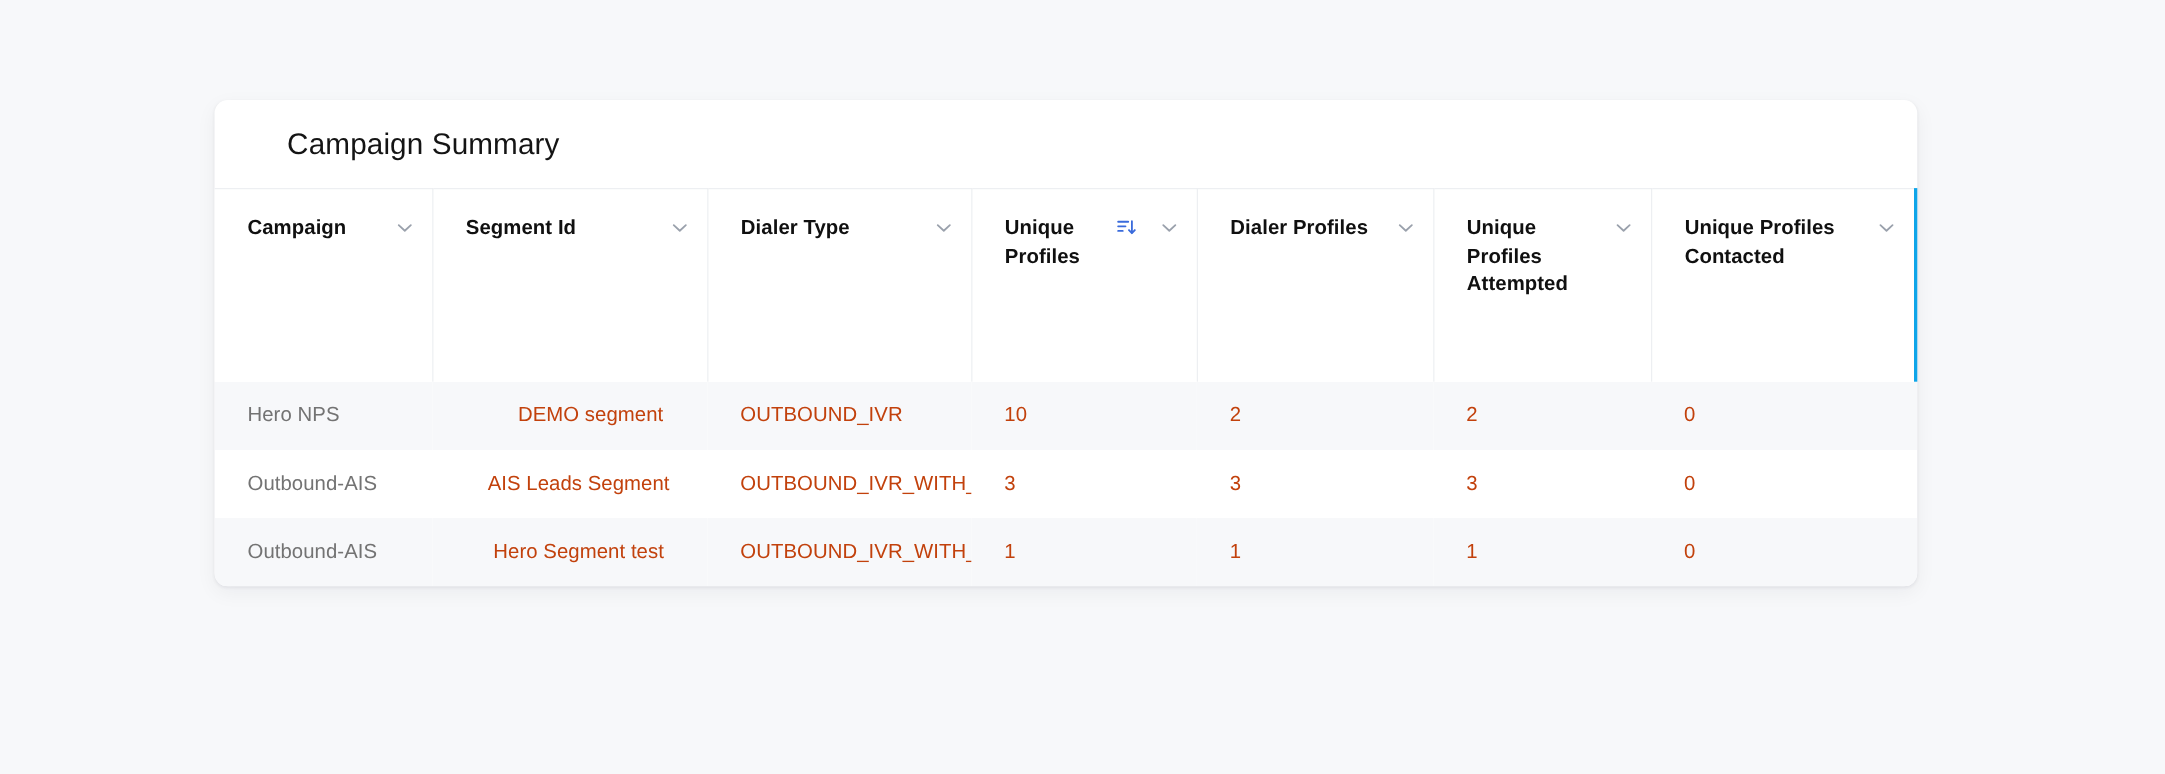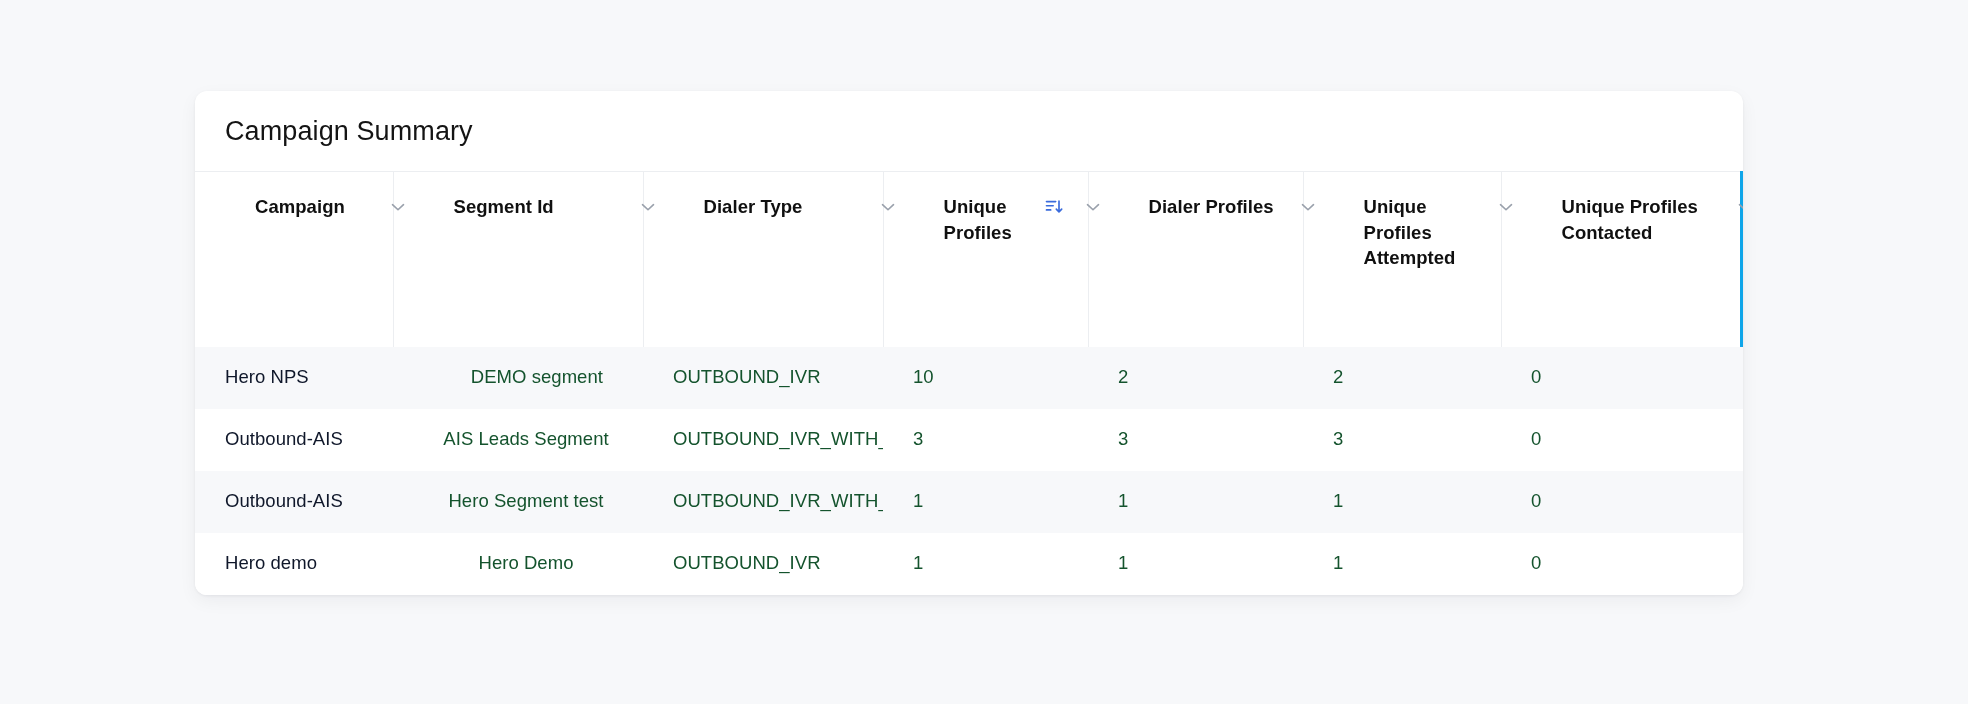--- a/index.html
+++ b/index.html
@@ -33,20 +33,21 @@
                 0 6px 18px rgba(16,24,40,0.05);
     overflow: hidden;
   }
 
   .card-header {
     height: 80px;
     display: flex;
     align-items: center;
     padding: 0 0 0 30px;
     box-sizing: border-box;
+    margin-left: 36px;
   }
   .card-title {
     font-size: 27px;
     font-weight: 400;
     color: #141414;
     letter-spacing: 0.1px;
     line-height: 1.2;
   }
 
   
@@ -69,21 +70,20 @@
   .thead-row th:last-child {
     border-right: 6px solid #0ea5e9;
   }
 
   .th-inner {
     display: flex;
     align-items: flex-start;
     justify-content: space-between;
     gap: 8px;
     width: 100%;
-    margin-left: 30px;
   }
   .th-label {
     font-size: 18.5px;
     font-weight: 700;
     color: #101010;
     line-height: 1.38;
     letter-spacing: 0.05px;
     word-break: normal;
     flex: 1 1 auto;
   }
@@ -96,34 +96,34 @@
   }
 
   .sort-icon { display: block; }
   .chev-icon { display: block; }
 
   
   .tbody-row td {
     padding: 0 14px 0 30px;
     height: 62px;
     font-size: 18.5px;
-    color: #14532d;
+    color: #c2410c;
     line-height: 1.2;
     vertical-align: middle;
     white-space: nowrap;
     overflow: hidden;
     box-sizing: border-box;
     letter-spacing: 0.05px;
   }
   .tbody-row.odd td { background: #f7f8fa; }
   .tbody-row.even td { background: #ffffff; }
 
   td.col-campaign { color: #3a6bdc; }
   .cell-link {
-    color: #0f172a;
+    color: #737373;
     text-decoration: none;
     cursor: pointer;
   }
   td.col-segment { text-align: center; }
   td.col-segment.indent-right { text-align: right; padding-right: 40px; }
 
   
   col.c-campaign { width: 198px; }
   col.c-segment  { width: 250px; }
   col.c-dialer   { width: 240px; }
@@ -282,27 +282,18 @@
         <tr class="tbody-row odd">
           <td class="col-campaign"><a class="cell-link">Outbound-AIS</a></td>
           <td class="col-segment">Hero Segment test</td>
           <td class="col-dialer">OUTBOUND_IVR_WITH_AGENT</td>
           <td class="col-total">1</td>
           <td class="col-uniq">1</td>
           <td class="col-attempt">1</td>
           <td class="col-contact">0</td>
         </tr>
 
-        <tr class="tbody-row even">
-          <td class="col-campaign"><a class="cell-link">Hero demo</a></td>
-          <td class="col-segment">Hero Demo</td>
-          <td class="col-dialer">OUTBOUND_IVR</td>
-          <td class="col-total">1</td>
-          <td class="col-uniq">1</td>
-          <td class="col-attempt">1</td>
-          <td class="col-contact">0</td>
-        </tr>
 
       </tbody>
     </table>
 
   </div>
 </div>
 
 </body></html>

